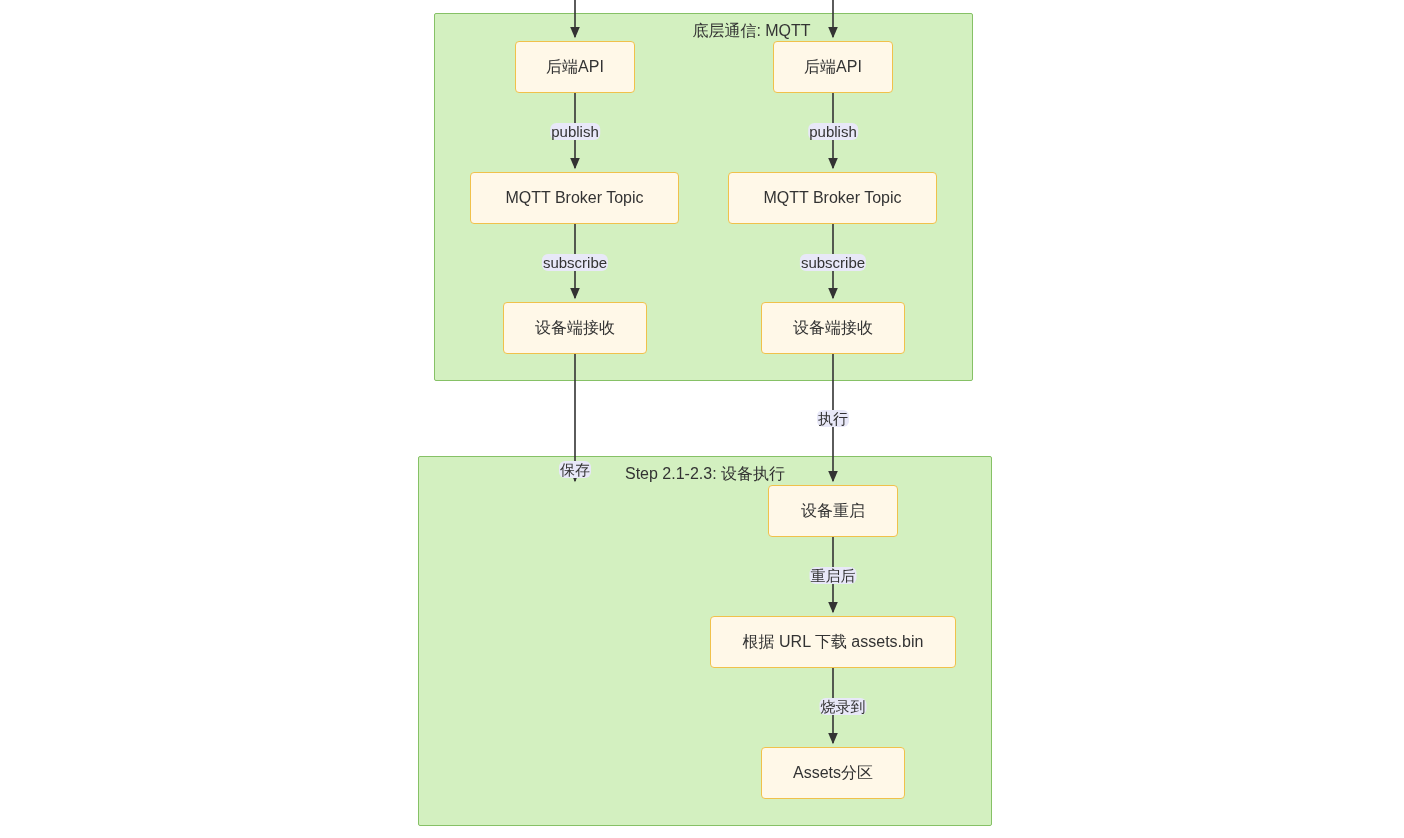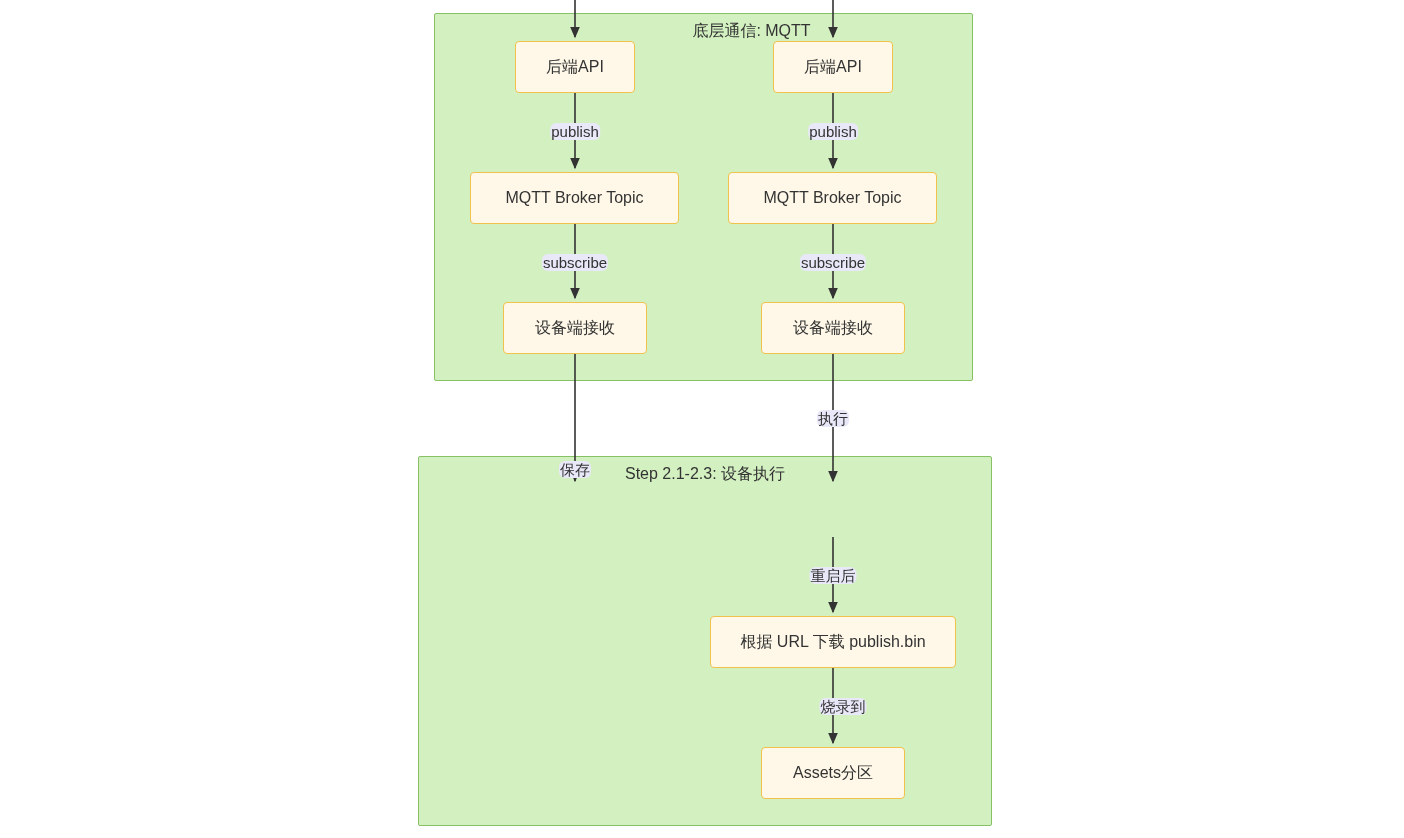--- a/index.html
+++ b/index.html
@@ -87,21 +87,22 @@
       <line x1="833" y1="668" x2="833" y2="743"></line>
     </g>
   </svg>
 
   <div class="node" id="node-0" style="left: 515px; top: 41px; width: 120px; height: 52px;">后端API</div>
   <div class="node" id="node-1" style="left: 773px; top: 41px; width: 120px; height: 52px;">后端API</div>
   <div class="node" id="node-2" style="left: 470px; top: 172px; width: 209px; height: 52px;">MQTT Broker Topic</div>
   <div class="node" id="node-3" style="left: 728px; top: 172px; width: 209px; height: 52px;">MQTT Broker Topic</div>
   <div class="node" id="node-4" style="left: 503px; top: 302px; width: 144px; height: 52px;">设备端接收</div>
   <div class="node" id="node-5" style="left: 761px; top: 302px; width: 144px; height: 52px;">设备端接收</div>
-  <div class="node" id="node-8" style="left: 710px; top: 616px; width: 246px; height: 52px;">根据 URL 下载 publish.bin</div>
+  <div class="node" id="node-7" style="left: 768px; top: 485px; width: 130px; height: 52px;">设备重启</div>
+  <div class="node" id="node-8" style="left: 710px; top: 616px; width: 246px; height: 52px;">根据 URL 下载 assets.bin</div>
   <div class="node" id="node-9" style="left: 761px; top: 747px; width: 144px; height: 52px;">Assets分区</div>
 
   <div class="edge-label" id="elabel-2" style="left: 575px; top: 123px;">publish</div>
   <div class="edge-label" id="elabel-3" style="left: 833px; top: 123px;">publish</div>
   <div class="edge-label" id="elabel-4" style="left: 575px; top: 254px;">subscribe</div>
   <div class="edge-label" id="elabel-5" style="left: 833px; top: 254px;">subscribe</div>
   <div class="edge-label" id="elabel-6" style="left: 575px; top: 430px; margin-top: 31px;">保存</div>
   <div class="edge-label" id="elabel-7" style="left: 833px; top: 410px;">执行</div>
   <div class="edge-label" id="elabel-8" style="left: 833px; top: 567px;">重启后</div>
   <div class="edge-label" id="elabel-9" style="left: 843px; top: 698px;">烧录到</div>

